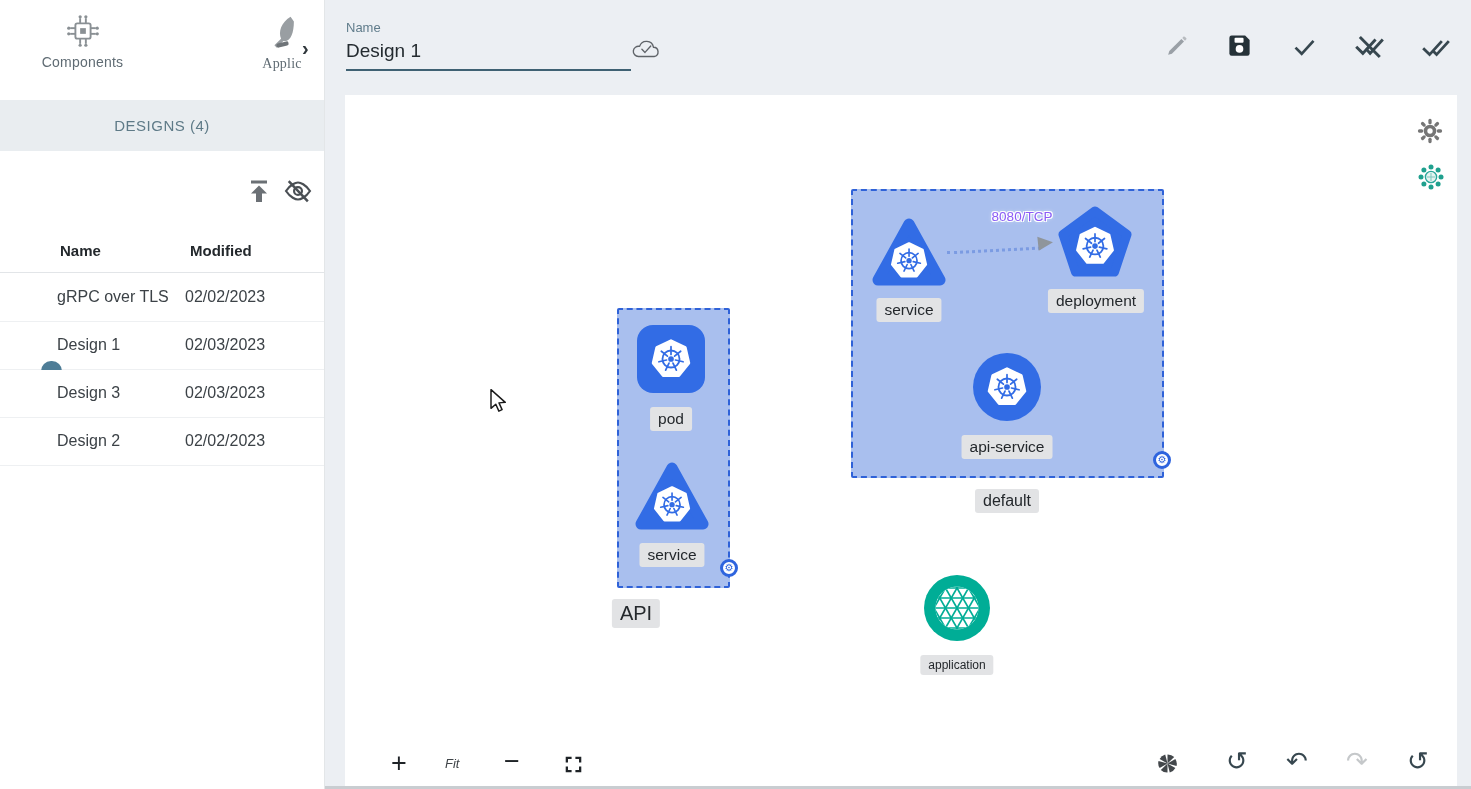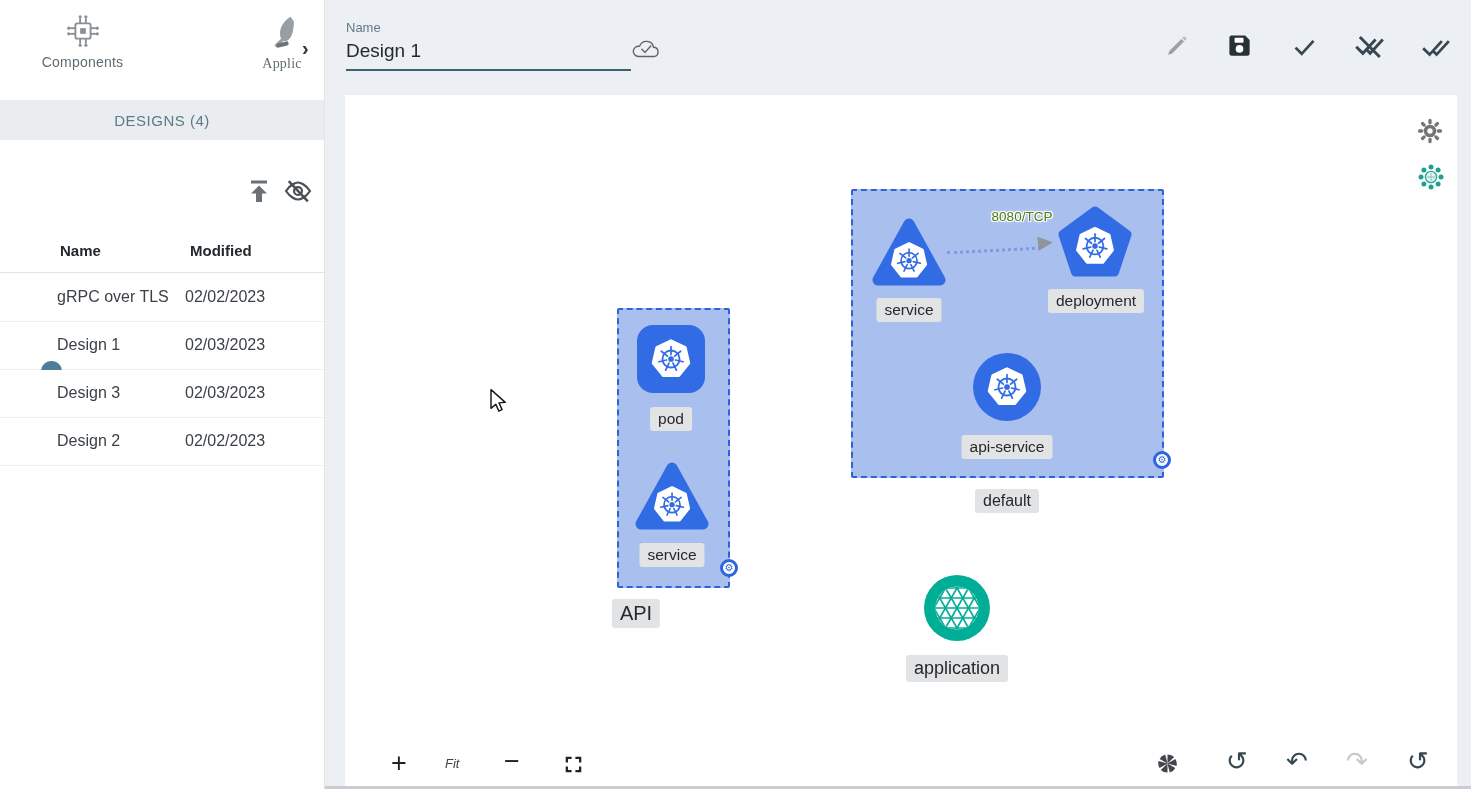--- a/index.html
+++ b/index.html
@@ -8,21 +8,21 @@
   .abs { position:absolute; }
 
   
   .left-panel { left:0; top:0; width:325px; height:789px; background:#fff; border-right:1px solid #e3e6e8; z-index:5; }
   .tab { text-align:center; cursor:pointer; }
   .tab-label { color:#5f6b73; font-size:14px; letter-spacing:.2px; }
   .tab-label.active { color:#30373c; font-size:17px; }
   .tab-underline { background:#537C8C; height:5px; border-radius:4px; }
   .chev { color:#30373c; font-size:20px; font-weight:bold; }
 
-  .side-header { left:0; top:100px; width:324px; height:40px; background:#E9EDF0;
+  .side-header { left:0; top:100px; width:324px; height:51px; background:#E9EDF0;
     display:flex; align-items:center; justify-content:center;
     color:#5E7A87; font-size:15px; letter-spacing:.5px; }
 
   .search-box { left:10px; top:169px; width:227px; height:44px; border:1px solid #d9dee2; border-radius:6px;
     display:flex; align-items:center; padding:0 8px 0 12px; }
   .search-box input { border:none; outline:none; flex:1; font-size:16px; color:#444; min-width:0;
     font-family:"Liberation Sans", sans-serif; }
   .search-box input::placeholder { color:#b4bbc1; }
 
   .thead { font-weight:bold; color:#23282c; font-size:15px; }
@@ -45,21 +45,21 @@
   .knode { position:absolute; display:flex; align-items:center; justify-content:center; cursor:pointer; }
   .knode.square { background:#326CE5; border-radius:16px; }
   .knode.circle { background:#326CE5; border-radius:50%; }
   .corner-badge { position:absolute; width:18px; height:18px; background:#fff; border:3px solid #2E64DE;
     border-radius:50%; display:flex; align-items:center; justify-content:center; cursor:pointer; }
   .corner-badge span { color:#2E64DE; font-size:10px; line-height:10px; }
 
   .edge-line { position:absolute; border-top:3px dotted #7B9BE2; transform:rotate(-3deg); }
   .edge-arrow { position:absolute; width:0; height:0; border-left:15px solid #8F959B;
     border-top:7px solid transparent; border-bottom:7px solid transparent; transform:rotate(-6deg); }
-  .edge-label { position:absolute; transform:translateX(-50%); font-size:13.5px; color:#4d7c0f;
+  .edge-label { position:absolute; transform:translateX(-50%); font-size:13.5px; color:#8b5cf6;
     text-shadow:-1px -1px 0 #fff,1px -1px 0 #fff,-1px 1px 0 #fff,1px 1px 0 #fff,0 0 4px #fff; }
 
   .zoom-glyph { font-size:27px; color:#1f2327; font-weight:400; cursor:pointer; }
   .fit-label  { font-size:13px; color:#3f4periodic448; color:#3f4448; cursor:pointer;font-style:italic; }
   .hist-glyph { font-size:26px; color:#37474F; cursor:pointer; line-height:26px; }
   .hist-glyph.disabled { color:#C5C8CA; }
 
   .bottom-strip { left:0; top:786px; width:1471px; height:3px; background:#C9CDD1; }
 </style>
 </head>
@@ -296,21 +296,21 @@
     </g>
     <g transform="rotate(-60 33 33)">
       <line x1="5" y1="13" x2="61" y2="13"></line>
         <line x1="5" y1="23" x2="61" y2="23"></line>
       <line x1="5" y1="33" x2="61" y2="33"></line>
         <line x1="5" y1="43" x2="61" y2="43"></line>
       <line x1="5" y1="53" x2="61" y2="53"></line>
     </g>
   </g>
 </svg>
-<div class="chip" style="left:957px; top:655px; font-size:18px;">application</div>
+<div class="chip" style="left:957px; top:655px; font-size:12px;">application</div>
 
 <div class="abs zoom-glyph" style="left:391px; top:748px;">+</div>
 <div class="abs fit-label" style="left:445px; top:756px;">Fit</div>
 <div class="abs zoom-glyph" style="left:504px; top:746px;">−</div>
 <svg class="abs" style="left:564px; top:755px;" width="19" height="19" viewBox="0 0 20 20">
   <g stroke="#1f2327" stroke-width="2.4" fill="none">
     <path d="M3 8 V3 H8"></path>
       <path d="M12 3 H17 V8"></path>
       <path d="M17 12 V17 H12"></path>
       <path d="M8 17 H3 V12"></path>

